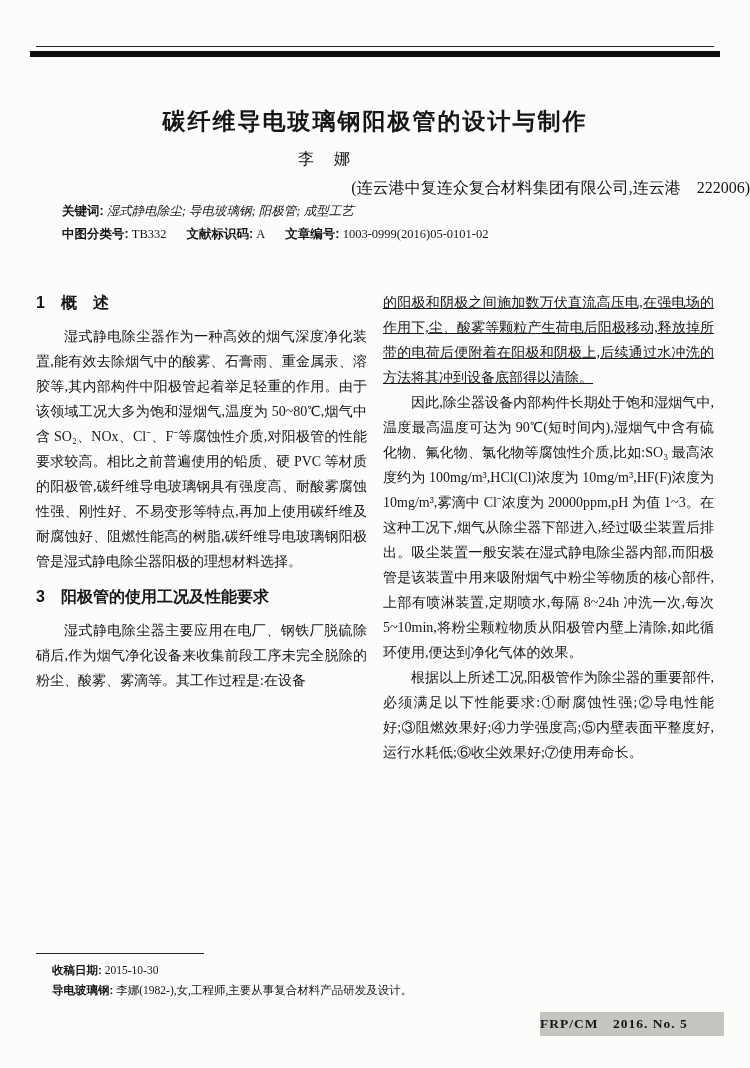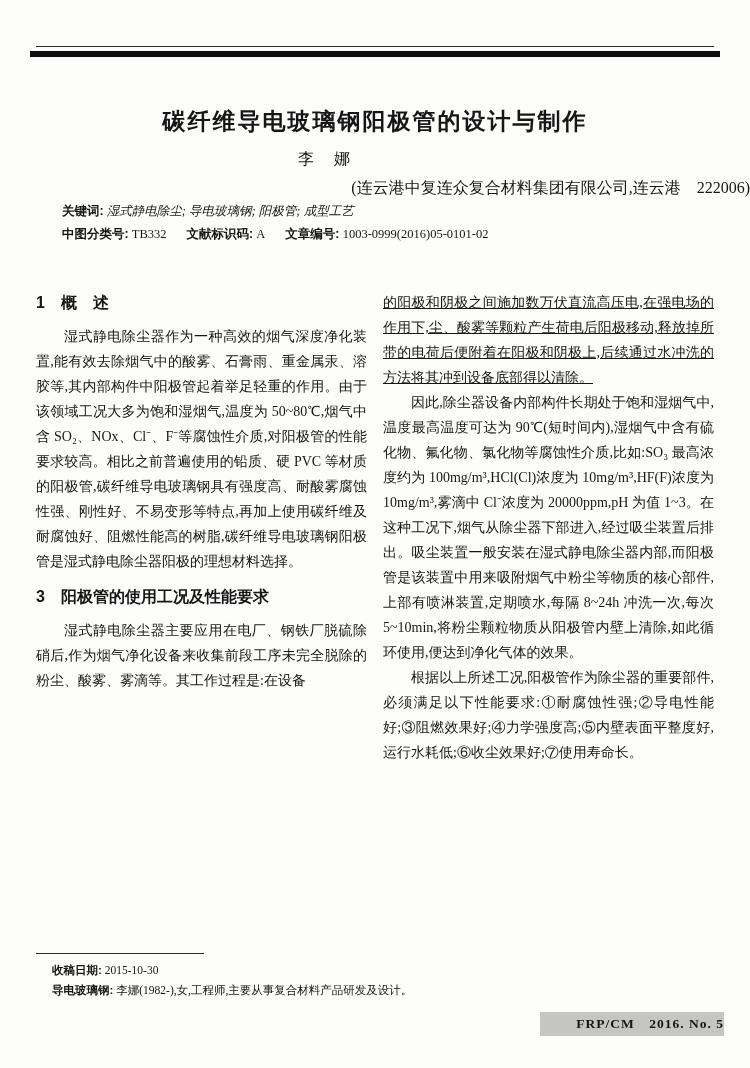--- a/index.html
+++ b/index.html
@@ -50,21 +50,21 @@
   sup.ref{font-size:9px; line-height:0;}
   
   .fn-rule{position:absolute; top:953px; left:36px; width:168px;
            border-top:1.5px solid #2a2a2a;}
   .footnote{position:absolute; top:960px; left:52px; width:560px;
             font-size:11.5px; line-height:20px;}
   .footnote p{margin:0;}
   .footnote .lbl{font-weight:bold; font-family:"Liberation Sans", sans-serif;}
   
   .badge{position:absolute; top:1012px; left:540px; width:184px; height:24px;
-         background:#c6c5c1; text-align:right; line-height:24px;
+         background:#c6c5c1; text-align:left; line-height:24px;
          font-weight:bold; font-size:13.5px; letter-spacing:1px;}
 </style>
 </head>
 <body>
 
 <div class="page">
 
   <div class="hairline"></div>
   <div class="thickbar"></div>
 

